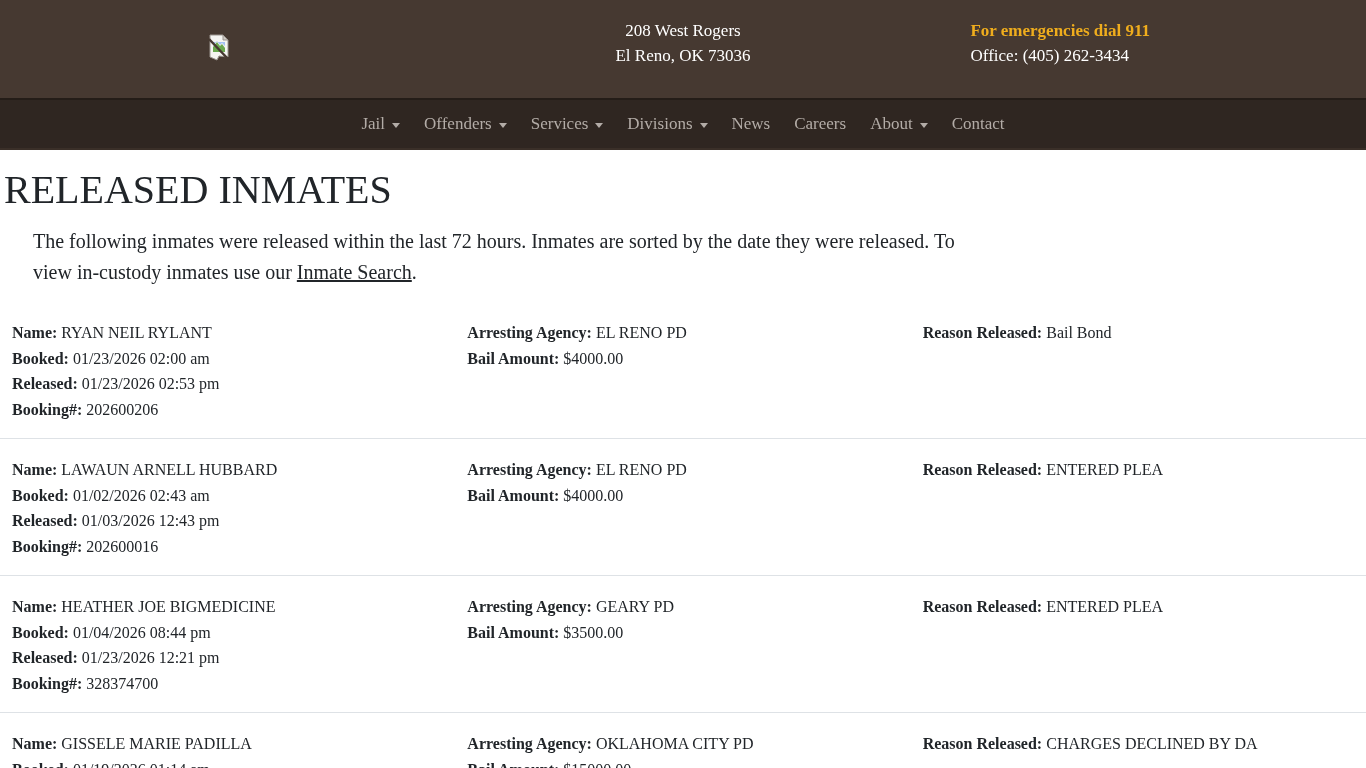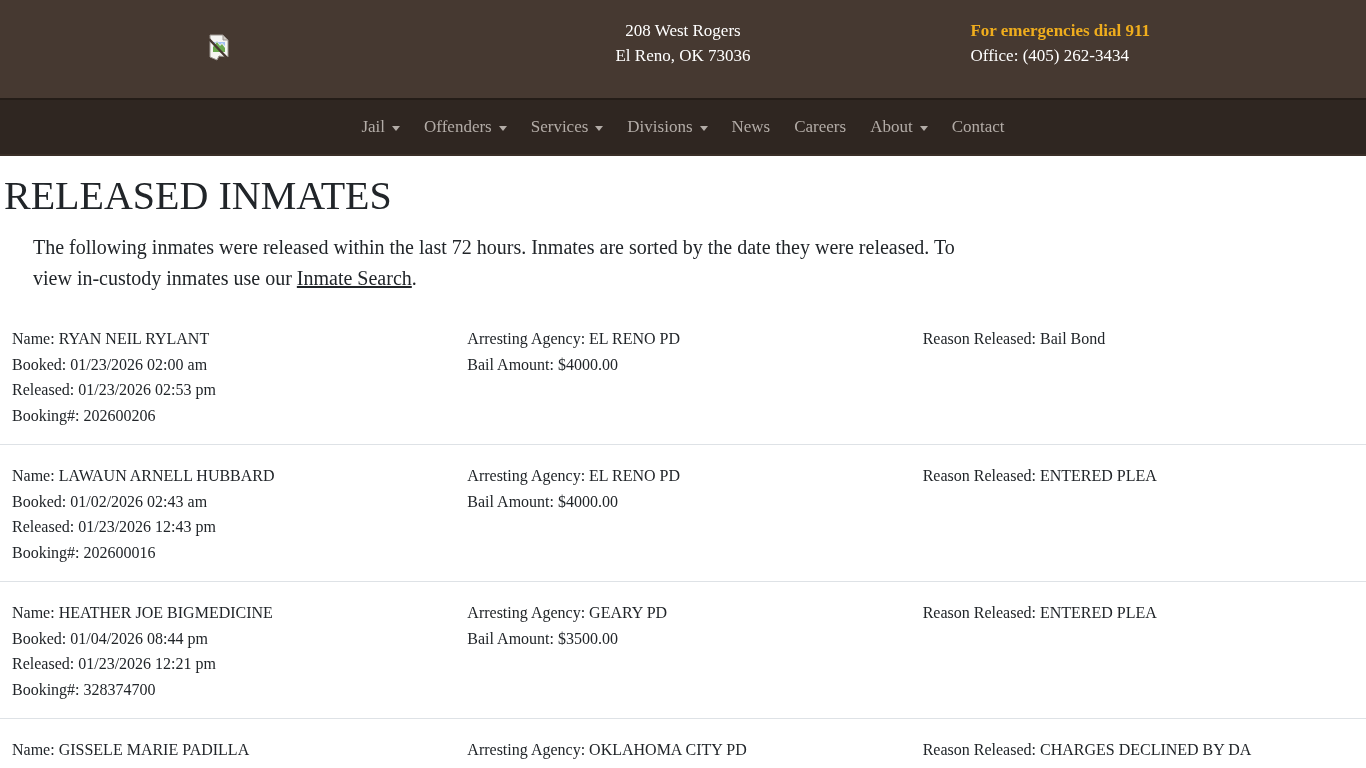--- a/index.html
+++ b/index.html
@@ -18,21 +18,21 @@
     top:18px;
   }
   .emerg {
     position:absolute; right:216px; top:18px;
     text-align:center; font-size:17px; line-height:25px; color:#fff;
   }
   .emerg .line1 { font-weight:bold;margin-left:21px; }
 
   
   .nav {
-    height:58px; background:#2f2621; border-top:2px solid #241d18;
+    height:52px; background:#2f2621; border-top:2px solid #241d18;
     border-bottom:2px solid #3a2f28;
     display:flex; align-items:center; justify-content:center;
   }
   .nav a {
     color:#b3aca7; text-decoration:none; font-size:17px;
     padding:8px 8px; margin:0 4px; display:inline-flex; align-items:center;
   }
   .caret {
     display:inline-block; width:0; height:0; margin-left:7px;
     border-left:4.5px solid transparent; border-right:4.5px solid transparent;
@@ -49,21 +49,21 @@
     max-width:965px; color:#212529;
   }
   .intro a { color:#212529; }
 
   .records { margin-top:14px; }
   .record {
     display:grid; grid-template-columns:1fr 1fr 1fr;
     padding:18px 0 16px; border-bottom:1px solid #dee2e6;
   }
   .record .col { padding:0 12px; font-size:16px; line-height:25.5px; }
-  .lbl { font-weight:normal; }
+  .lbl { font-weight:bold; }
 </style>
 </head>
 <body>
 
 <header class="topbar">
   <a class="logo-wrap" href="#">
     <span>
       <svg width="24" height="29" viewBox="0 0 24 29">
         <path d="M3 2 h13 l5 5 v17 l-9 -1 -2 4 -7 -3 z" fill="#f5f5f2" stroke="#9a948e" stroke-width="1"></path>
         <path d="M16 2 l5 5 h-5 z" fill="#cfcac4" stroke="#9a948e" stroke-width="1"></path>
@@ -135,21 +135,21 @@
       </div>
       <div class="col">
         <div><span class="lbl">Reason Released:</span> <span>Bail Bond</span></div>
       </div>
     </div>
 
     <div class="record">
       <div class="col">
         <div><span class="lbl">Name:</span> <span>LAWAUN ARNELL HUBBARD</span></div>
         <div><span class="lbl">Booked:</span> <span>01/02/2026 02:43 am</span></div>
-        <div><span class="lbl">Released:</span> <span>01/23/2026 12:43 pm</span></div>
+        <div><span class="lbl">Released:</span> <span>01/03/2026 12:43 pm</span></div>
         <div><span class="lbl">Booking#:</span> <span>202600016</span></div>
       </div>
       <div class="col">
         <div><span class="lbl">Arresting Agency:</span> <span>EL RENO PD</span></div>
         <div><span class="lbl">Bail Amount:</span> <span>$4000.00</span></div>
       </div>
       <div class="col">
         <div><span class="lbl">Reason Released:</span> <span>ENTERED PLEA</span></div>
       </div>
     </div>

